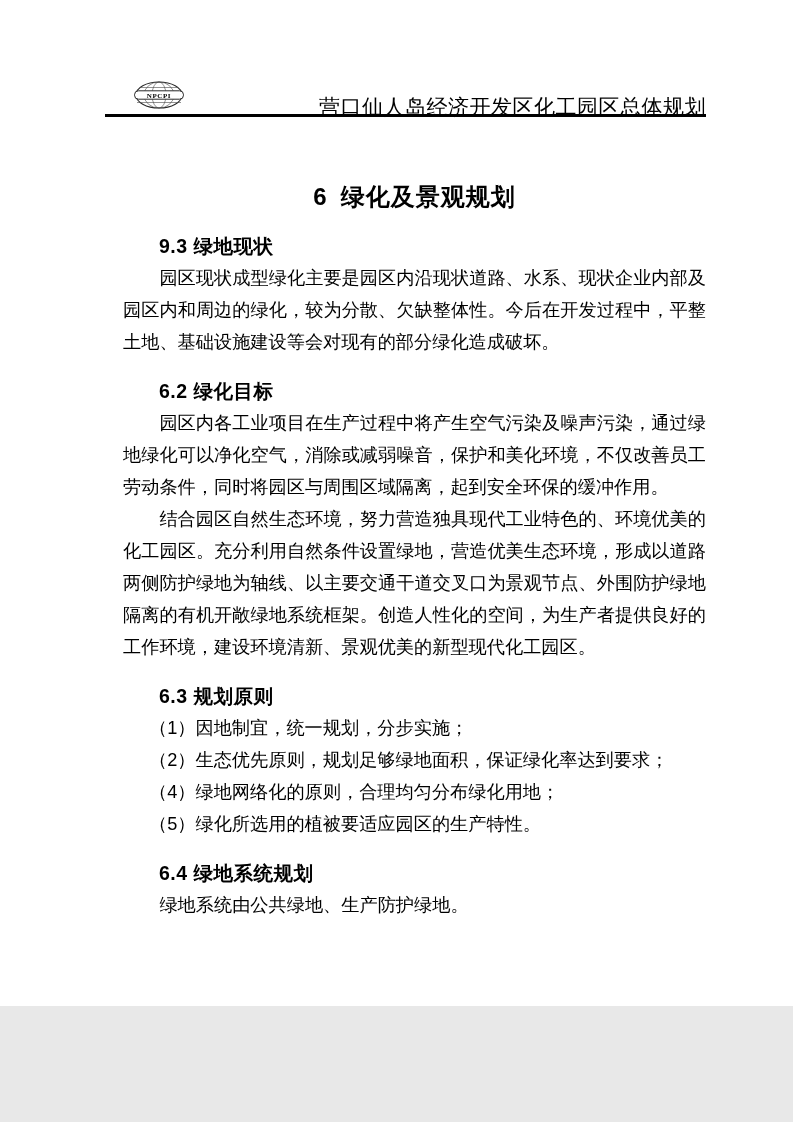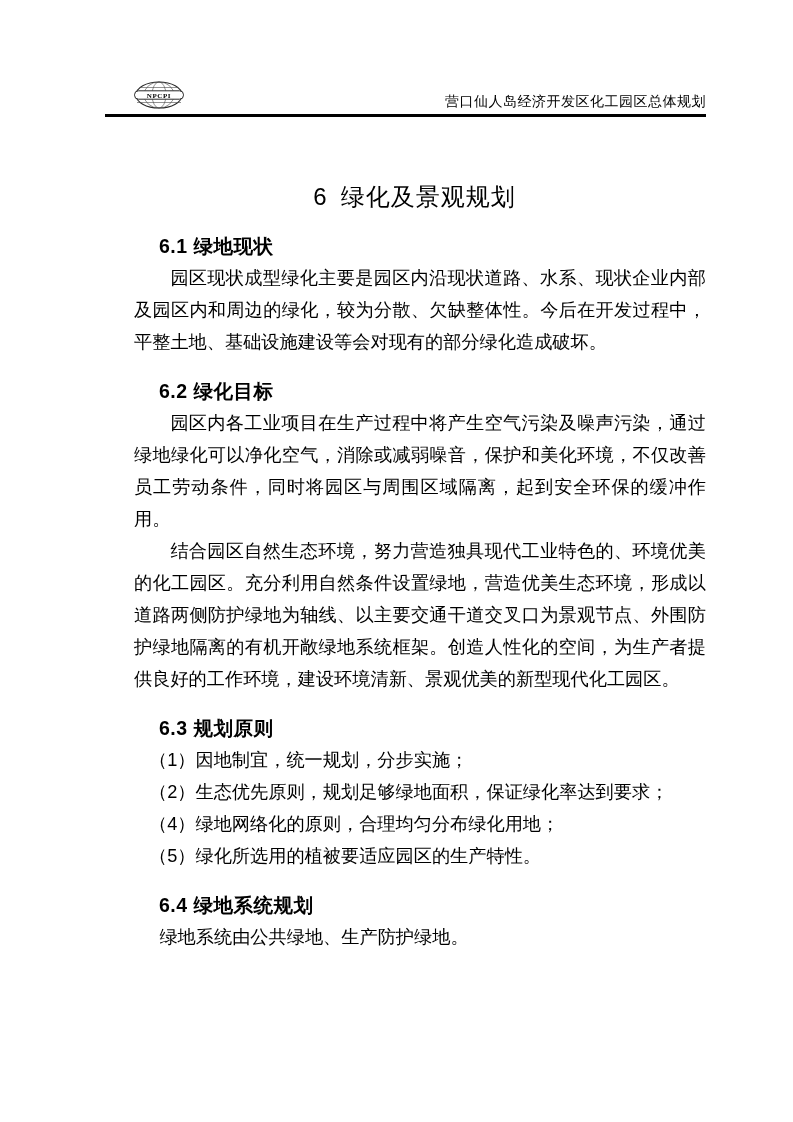--- a/index.html
+++ b/index.html
@@ -1,40 +1,40 @@
 <!DOCTYPE html>
 <html lang="zh"><head>
 <meta charset="utf-8">
 <style>
   * { margin: 0; padding: 0; box-sizing: border-box; }
   html, body { background: #e8e8e8; }
   .page {
     position: relative;
     width: 793px;
-    height: 1122px;
+    height: 1006px;
     margin: 0 auto;
     background: #ffffff;
     color: #000000;
     font-family: "Liberation Sans", sans-serif;
     overflow: hidden;
   }
   
   .header-logo {
     position: absolute;
     left: 131px;
     top: 81px;
     width: 56px;
     height: 28px;
   }
   .header-title {
     position: absolute;
     right: 87px;
     top: 93px;
     font-family: "Liberation Serif", serif;
-    font-size: 14px;
+    font-size: 21px;
     letter-spacing: 0.5px;
     white-space: nowrap;
   }
   .header-rule {
     position: absolute;
     left: 105px;
     top: 114px;
     width: 601px;
     height: 3px;
     background: #000000;
@@ -46,35 +46,35 @@
     left: 0;
     right: 0;
     padding: 0 87px 0 123px;
     font-size: 18.2px;
     line-height: 32px;
     text-align: justify;
   }
   .doc-title {
     margin-top: 64px;
     text-align: center;
-    font-weight: normal;
+    font-weight: bold;
     font-size: 24px;
     line-height: 32px;
     letter-spacing: 1px;
   }
   .doc-title .t-num { margin-right: 0.55em; }
   h2.sec-heading {
     margin: 17px 0 0 36px;
     font-size: 19.5px;
     line-height: 32px;
     font-weight: bold;
     text-align: left;
     letter-spacing: 0.5px;
   }
-  p.para { text-indent: 2em; margin-left: 11px; }
+  p.para { text-indent: 2em; }
   p.para-plain { text-indent: 2em; }
   .list-item { padding-left: 26px; text-align: left; }
   
   .page-number {
     position: absolute;
     top: 1033px;
     left: 123px;
     right: 87px;
     text-align: center;
     font-size: 13px;
@@ -99,21 +99,21 @@
   </div>
   <div class="header-title">营口仙人岛经济开发区化工园区总体规划</div>
   <div class="header-rule"></div>
 
   <div class="content">
 
     <div class="doc-title">
       <span class="t-num">6</span><span>绿化及景观规划</span>
     </div>
 
-    <h2 class="sec-heading">6.1 绿地现状</h2>
+    <h2 class="sec-heading">9.3 绿地现状</h2>
     <p class="para">园区现状成型绿化主要是园区内沿现状道路、水系、现状企业内部及园区内和周边的绿化，较为分散、欠缺整体性。今后在开发过程中，平整土地、基础设施建设等会对现有的部分绿化造成破坏。</p>
 
     <h2 class="sec-heading">6.2 绿化目标</h2>
     <p class="para">园区内各工业项目在生产过程中将产生空气污染及噪声污染，通过绿地绿化可以净化空气，消除或减弱噪音，保护和美化环境，不仅改善员工劳动条件，同时将园区与周围区域隔离，起到安全环保的缓冲作用。</p>
     <p class="para">结合园区自然生态环境，努力营造独具现代工业特色的、环境优美的化工园区。充分利用自然条件设置绿地，营造优美生态环境，形成以道路两侧防护绿地为轴线、以主要交通干道交叉口为景观节点、外围防护绿地隔离的有机开敞绿地系统框架。创造人性化的空间，为生产者提供良好的工作环境，建设环境清新、景观优美的新型现代化工园区。</p>
 
     <h2 class="sec-heading">6.3 规划原则</h2>
     <p class="list-item">（1）因地制宜，统一规划，分步实施；</p>
     <p class="list-item">（2）生态优先原则，规划足够绿地面积，保证绿化率达到要求；</p>
     <p class="list-item">（4）绿地网络化的原则，合理均匀分布绿化用地；</p>

